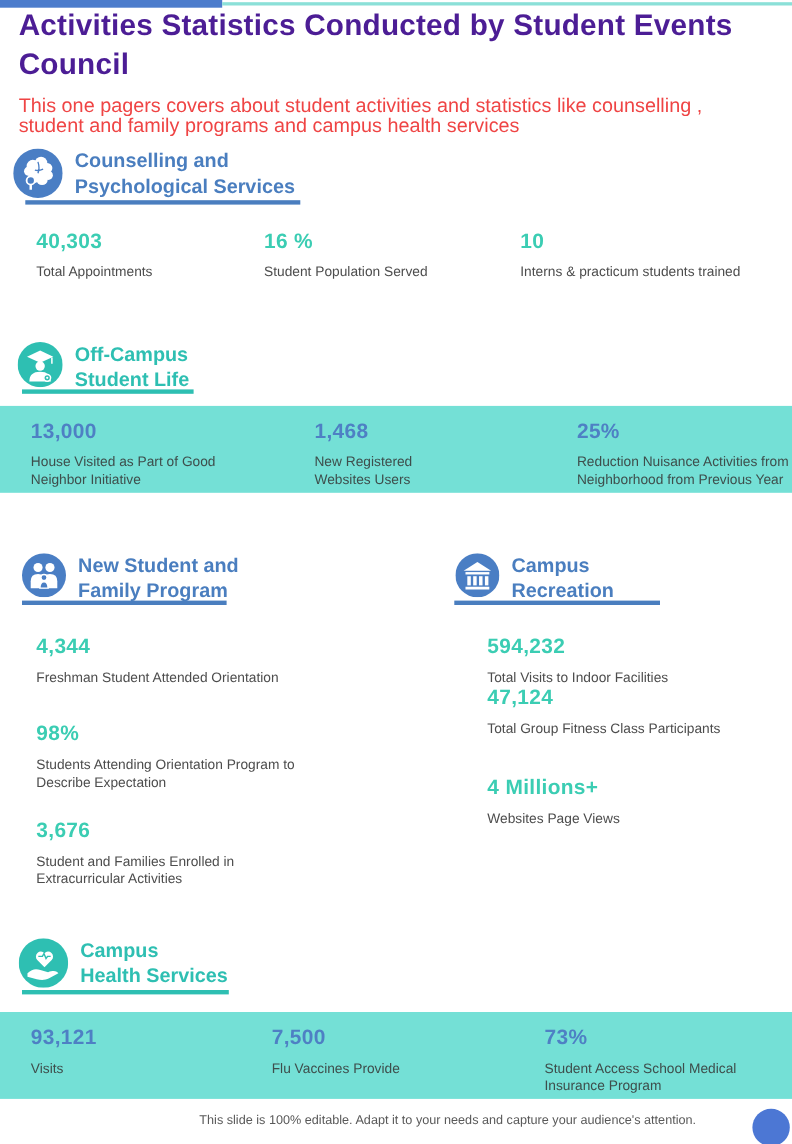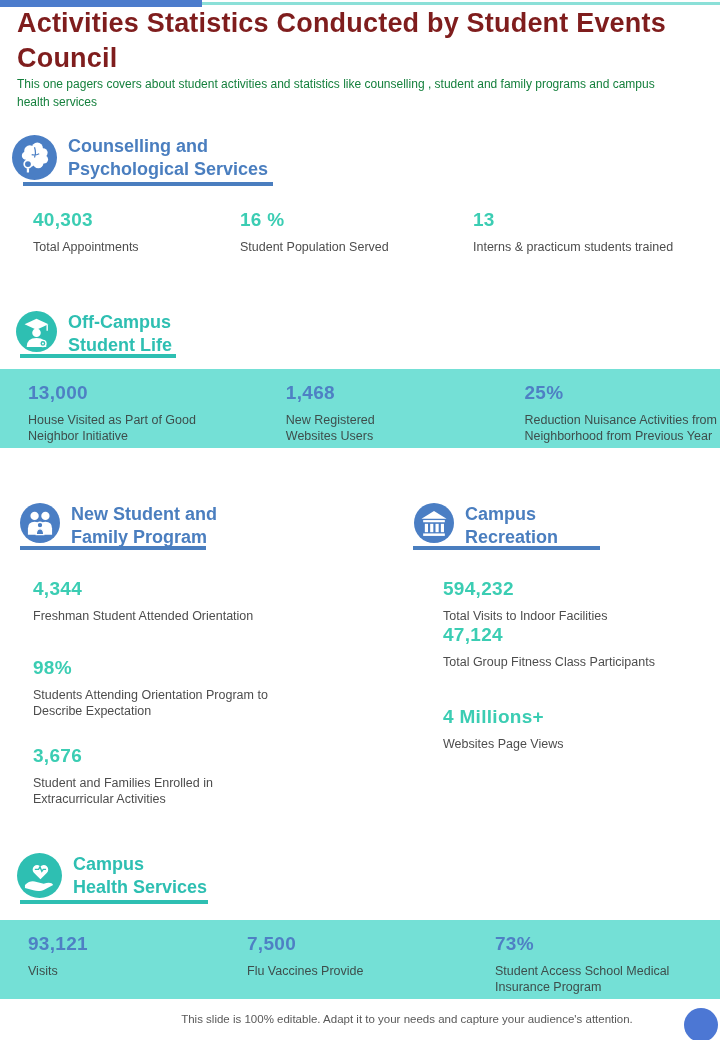--- a/index.html
+++ b/index.html
@@ -3,23 +3,23 @@
 <meta charset="utf-8">
 <style>
   html,body{margin:0;padding:0;background:#fff;}
   .page{position:relative;width:720px;height:1040px;background:#ffffff;overflow:hidden;
         font-family:"Liberation Sans",sans-serif;}
   
   .topbar-blue{position:absolute;top:0;left:0;width:202px;height:7px;background:#4C7CCC;}
   .topbar-teal{position:absolute;top:2px;left:202px;width:518px;height:3px;background:#8BE0D8;}
   
   .title{position:absolute;top:6px;left:17px;width:680px;font-size:27px;line-height:35px;
-         font-weight:bold;color:#7f1d1d;letter-spacing:.2px;}
-  .subtitle{position:absolute;top:76px;left:17px;width:672px;font-size:12px;line-height:17.5px;
-            color:#15803d;}
+         font-weight:bold;color:#4c1d95;letter-spacing:.2px;}
+  .subtitle{position:absolute;top:88px;left:17px;width:672px;font-size:18px;line-height:17.5px;
+            color:#ef4444;}
   
   .sec{position:absolute;display:flex;align-items:flex-start;}
   .sec .icon{flex:0 0 auto;}
   .sec .htxt{margin-left:11px;font-size:18px;line-height:22.5px;font-weight:bold;}
   .blue-h{color:#4A7EBF;}
   .teal-h{color:#2EBFB2;}
   .rule{position:absolute;height:3.5px;}
   .rule.blue{background:#4A7EBF;}
   .rule.teal{background:#2EBFB2;}
   
@@ -85,21 +85,21 @@
   <div class="statrow" style="top:209px;left:33px;">
     <div class="c" style="width:207px;">
       <div class="num">40,303</div>
       <div class="lbl">Total Appointments</div>
     </div>
     <div class="c" style="width:233px;">
       <div class="num">16 %</div>
       <div class="lbl">Student Population Served</div>
     </div>
     <div class="c" style="width:247px;">
-      <div class="num">13</div>
+      <div class="num">10</div>
       <div class="lbl">Interns &amp; practicum students trained</div>
     </div>
   </div>
 
   <div class="sec" style="top:311px;left:16px;">
     <span class="icon">
       <svg width="41" height="41" viewBox="0 0 48 48">
         <circle cx="24" cy="24" r="24" fill="#2EBFB2"></circle>
         <g fill="#fff">
           <polygon points="24,9 38,15.5 24,22 10,15.5"></polygon>

